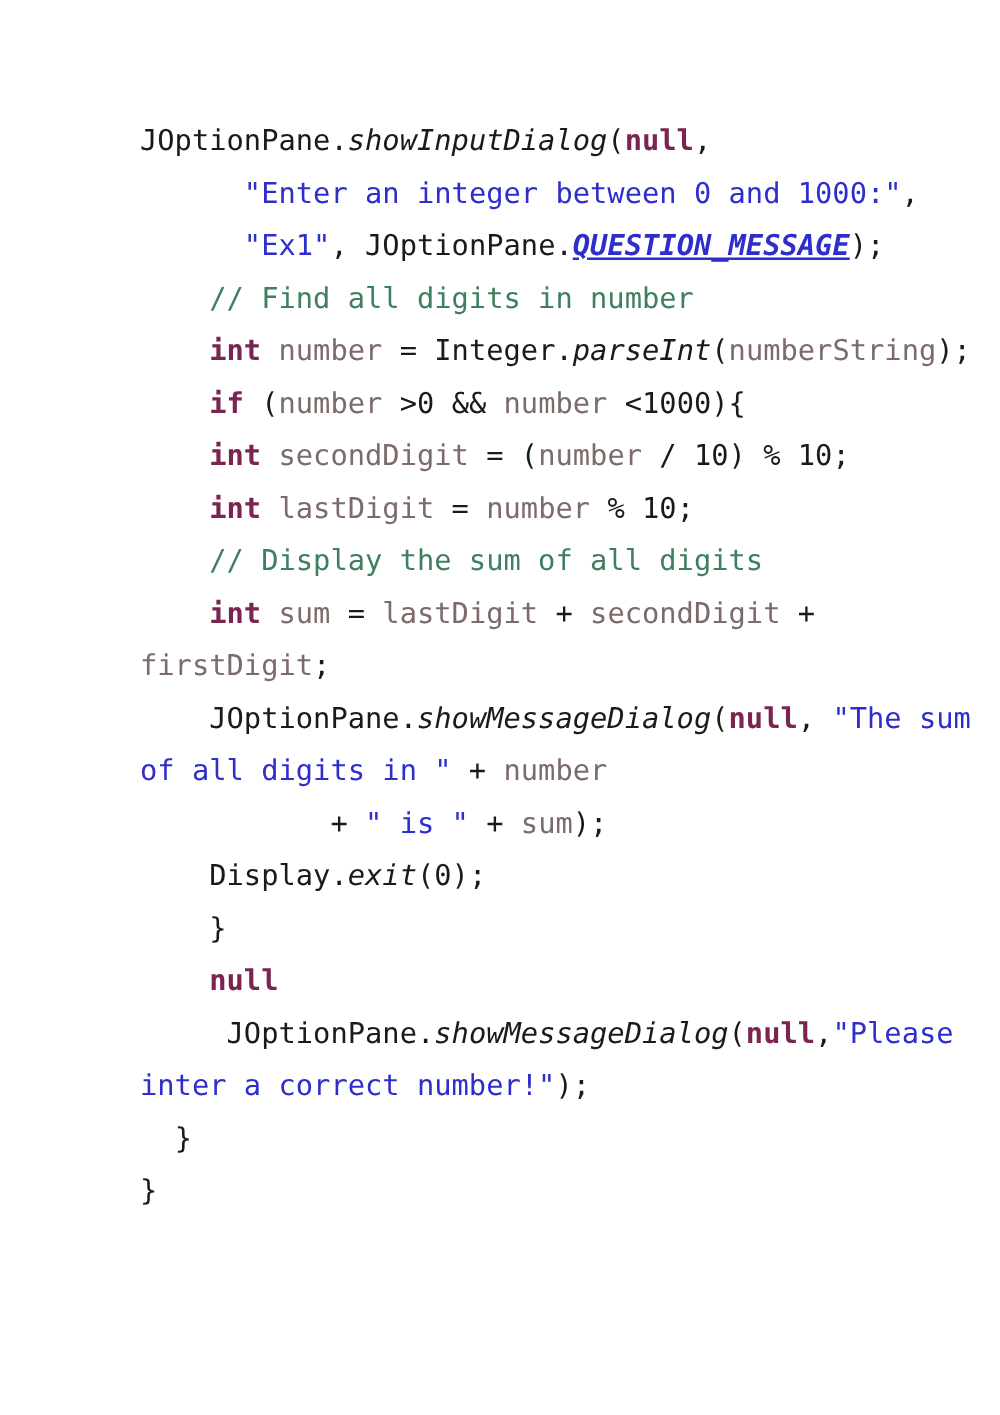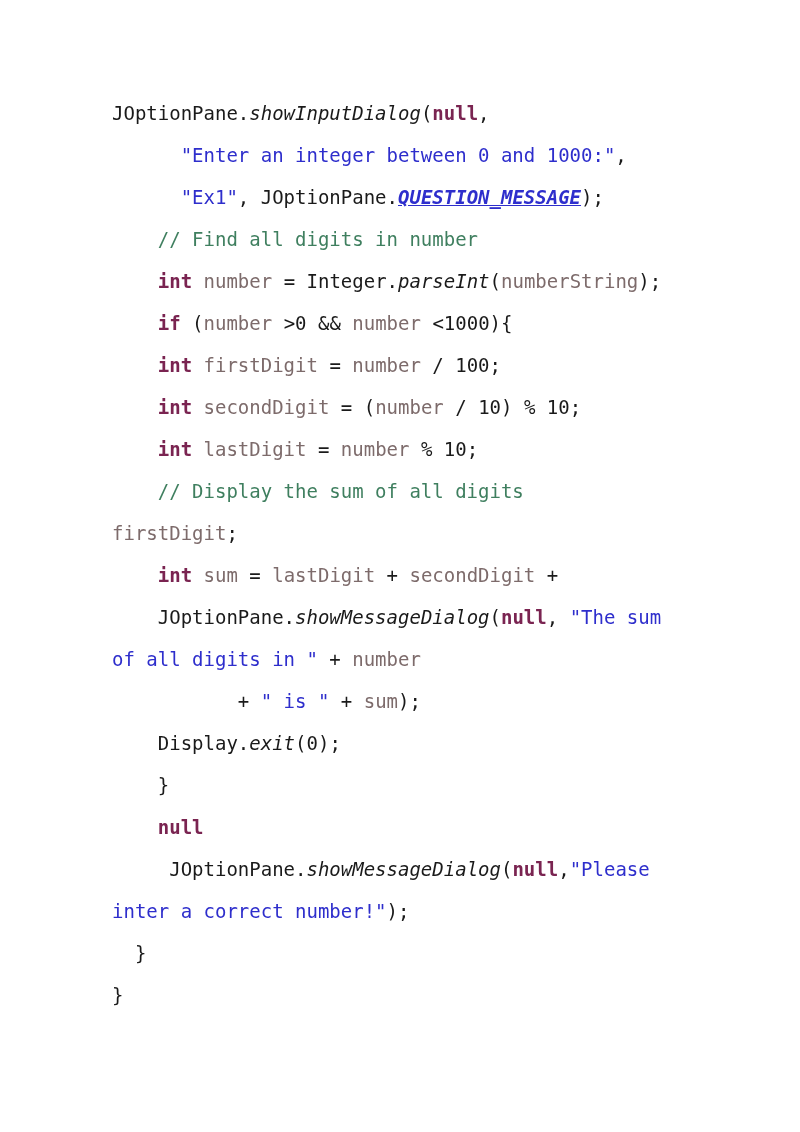--- a/index.html
+++ b/index.html
@@ -23,21 +23,21 @@
     box-sizing: border-box;
   }
   #code-block {
     position: absolute;
     left: 112px;
     top: 92px;
     width: 620px;
   }
   .code-line {
     font-family: "DejaVu Sans Mono", "Liberation Mono", monospace;
-    font-size: 19px;
+    font-size: 23px;
     line-height: 42px;
     white-space: pre;
     color: #1a1a1a;
     letter-spacing: 0px;
   }
   
   .tok-plain    { color: #1a1a1a; }
   .tok-kw       { color: #7a2451; font-weight: bold; }
   .tok-str      { color: #2e2ecc; }
   .tok-cmt      { color: #3f7f5f; }
@@ -50,26 +50,25 @@
 <body>
 
 <div id="page">
   <div id="code-block">
       <div class="code-line"><span class="tok-plain">JOptionPane.</span><span class="tok-method">showInputDialog</span><span class="tok-plain">(</span><span class="tok-kw">null</span><span class="tok-plain">,</span></div>
       <div class="code-line"><span>      </span><span class="tok-str">"Enter an integer between 0 and 1000:"</span><span class="tok-plain">,</span></div>
       <div class="code-line"><span>      </span><span class="tok-str">"Ex1"</span><span class="tok-plain">, JOptionPane.</span><span class="tok-const">QUESTION_MESSAGE</span><span class="tok-plain">);</span></div>
       <div class="code-line"><span>    </span><span class="tok-cmt">// Find all digits in number</span></div>
       <div class="code-line"><span>    </span><span class="tok-kw">int</span><span class="tok-plain"> </span><span class="tok-ident">number</span><span class="tok-plain"> = Integer.</span><span class="tok-method">parseInt</span><span class="tok-plain">(</span><span class="tok-ident">numberString</span><span class="tok-plain">);</span></div>
       <div class="code-line"><span>    </span><span class="tok-kw">if</span><span class="tok-plain"> (</span><span class="tok-ident">number</span><span class="tok-plain"> &gt;</span><span class="tok-num">0</span><span class="tok-plain"> &amp;&amp; </span><span class="tok-ident">number</span><span class="tok-plain"> &lt;</span><span class="tok-num">1000</span><span class="tok-plain">){</span></div>
-      <div class="code-line"><span>    </span><span class="tok-kw">int</span><span class="tok-plain"> </span><span class="tok-ident">firstDigit</span><span class="tok-plain"> = </span><span class="tok-ident">number</span><span class="tok-plain"> / </span><span class="tok-num">100</span><span class="tok-plain">;</span></div>
       <div class="code-line"><span>    </span><span class="tok-kw">int</span><span class="tok-plain"> </span><span class="tok-ident">secondDigit</span><span class="tok-plain"> = (</span><span class="tok-ident">number</span><span class="tok-plain"> / </span><span class="tok-num">10</span><span class="tok-plain">) % </span><span class="tok-num">10</span><span class="tok-plain">;</span></div>
       <div class="code-line"><span>    </span><span class="tok-kw">int</span><span class="tok-plain"> </span><span class="tok-ident">lastDigit</span><span class="tok-plain"> = </span><span class="tok-ident">number</span><span class="tok-plain"> % </span><span class="tok-num">10</span><span class="tok-plain">;</span></div>
       <div class="code-line"><span>    </span><span class="tok-cmt">// Display the sum of all digits</span></div>
+      <div class="code-line"><span>    </span><span class="tok-kw">int</span><span class="tok-plain"> </span><span class="tok-ident">sum</span><span class="tok-plain"> = </span><span class="tok-ident">lastDigit</span><span class="tok-plain"> + </span><span class="tok-ident">secondDigit</span><span class="tok-plain"> +</span></div>
       <div class="code-line"><span class="tok-ident">firstDigit</span><span class="tok-plain">;</span></div>
-      <div class="code-line"><span>    </span><span class="tok-kw">int</span><span class="tok-plain"> </span><span class="tok-ident">sum</span><span class="tok-plain"> = </span><span class="tok-ident">lastDigit</span><span class="tok-plain"> + </span><span class="tok-ident">secondDigit</span><span class="tok-plain"> +</span></div>
       <div class="code-line"><span>    </span><span class="tok-plain">JOptionPane.</span><span class="tok-method">showMessageDialog</span><span class="tok-plain">(</span><span class="tok-kw">null</span><span class="tok-plain">, </span><span class="tok-str">"The sum</span></div>
       <div class="code-line"><span class="tok-str">of all digits in "</span><span class="tok-plain"> + </span><span class="tok-ident">number</span></div>
       <div class="code-line"><span>           </span><span class="tok-plain">+ </span><span class="tok-str">" is "</span><span class="tok-plain"> + </span><span class="tok-ident">sum</span><span class="tok-plain">);</span></div>
       <div class="code-line"><span>    </span><span class="tok-plain">Display.</span><span class="tok-method">exit</span><span class="tok-plain">(</span><span class="tok-num">0</span><span class="tok-plain">);</span></div>
       <div class="code-line"><span>    </span><span class="tok-plain">}</span></div>
       <div class="code-line"><span>    </span><span class="tok-kw">null</span></div>
       <div class="code-line"><span>     </span><span class="tok-plain">JOptionPane.</span><span class="tok-method">showMessageDialog</span><span class="tok-plain">(</span><span class="tok-kw">null</span><span class="tok-plain">,</span><span class="tok-str">"Please</span></div>
       <div class="code-line"><span class="tok-str">inter a correct number!"</span><span class="tok-plain">);</span></div>
       <div class="code-line"><span>  </span><span class="tok-plain">}</span></div>
       <div class="code-line"><span class="tok-plain">}</span></div>

